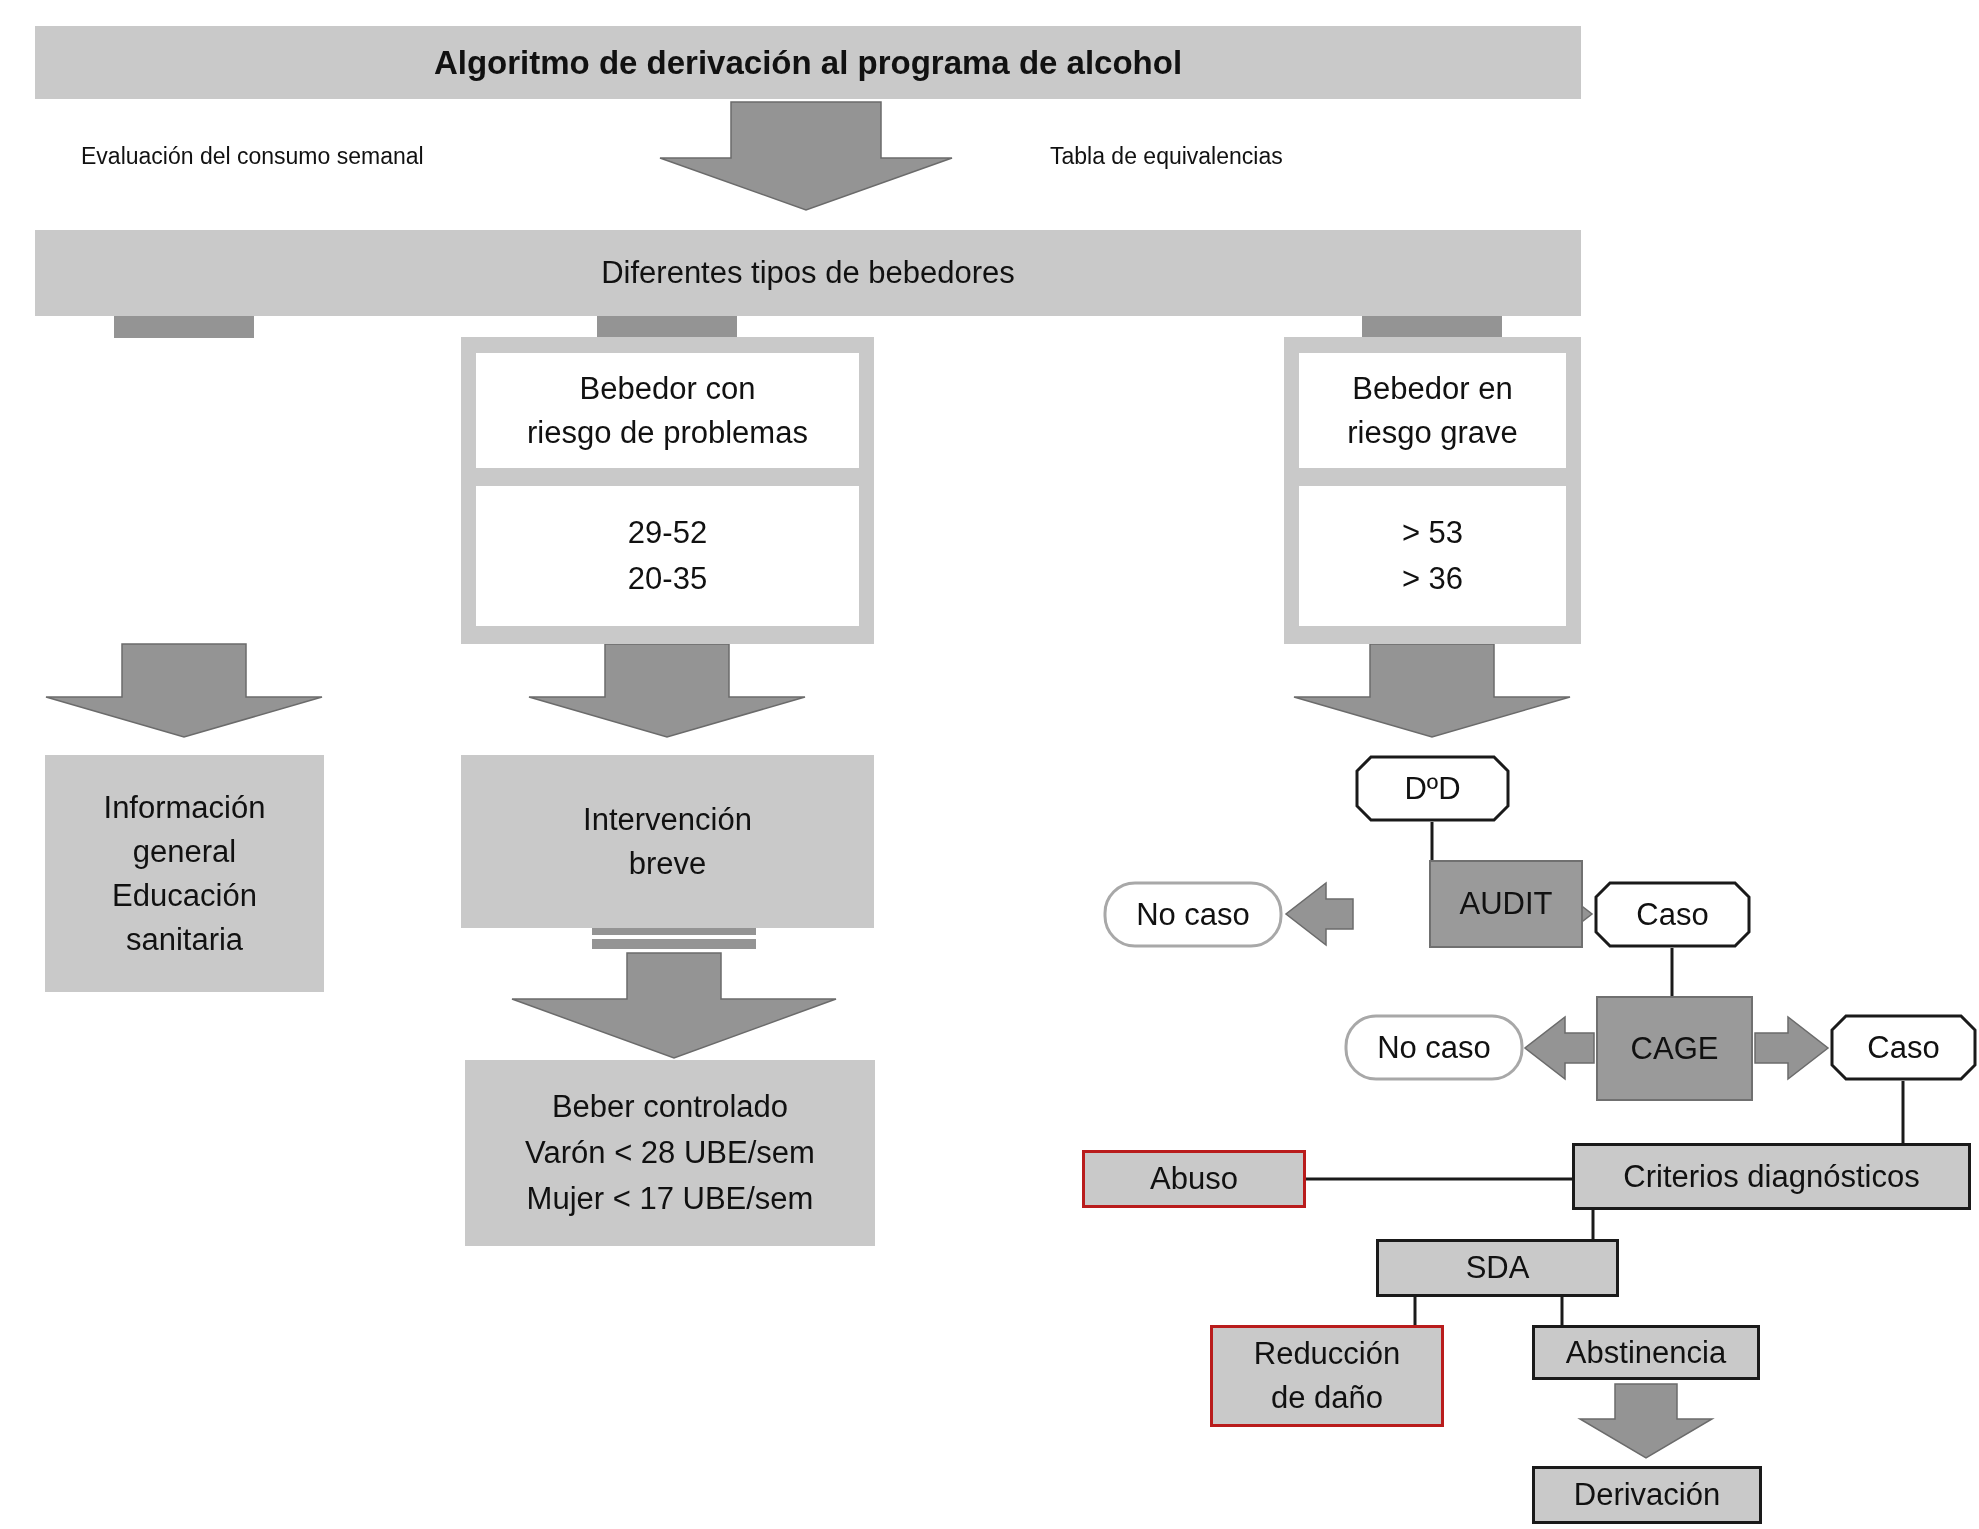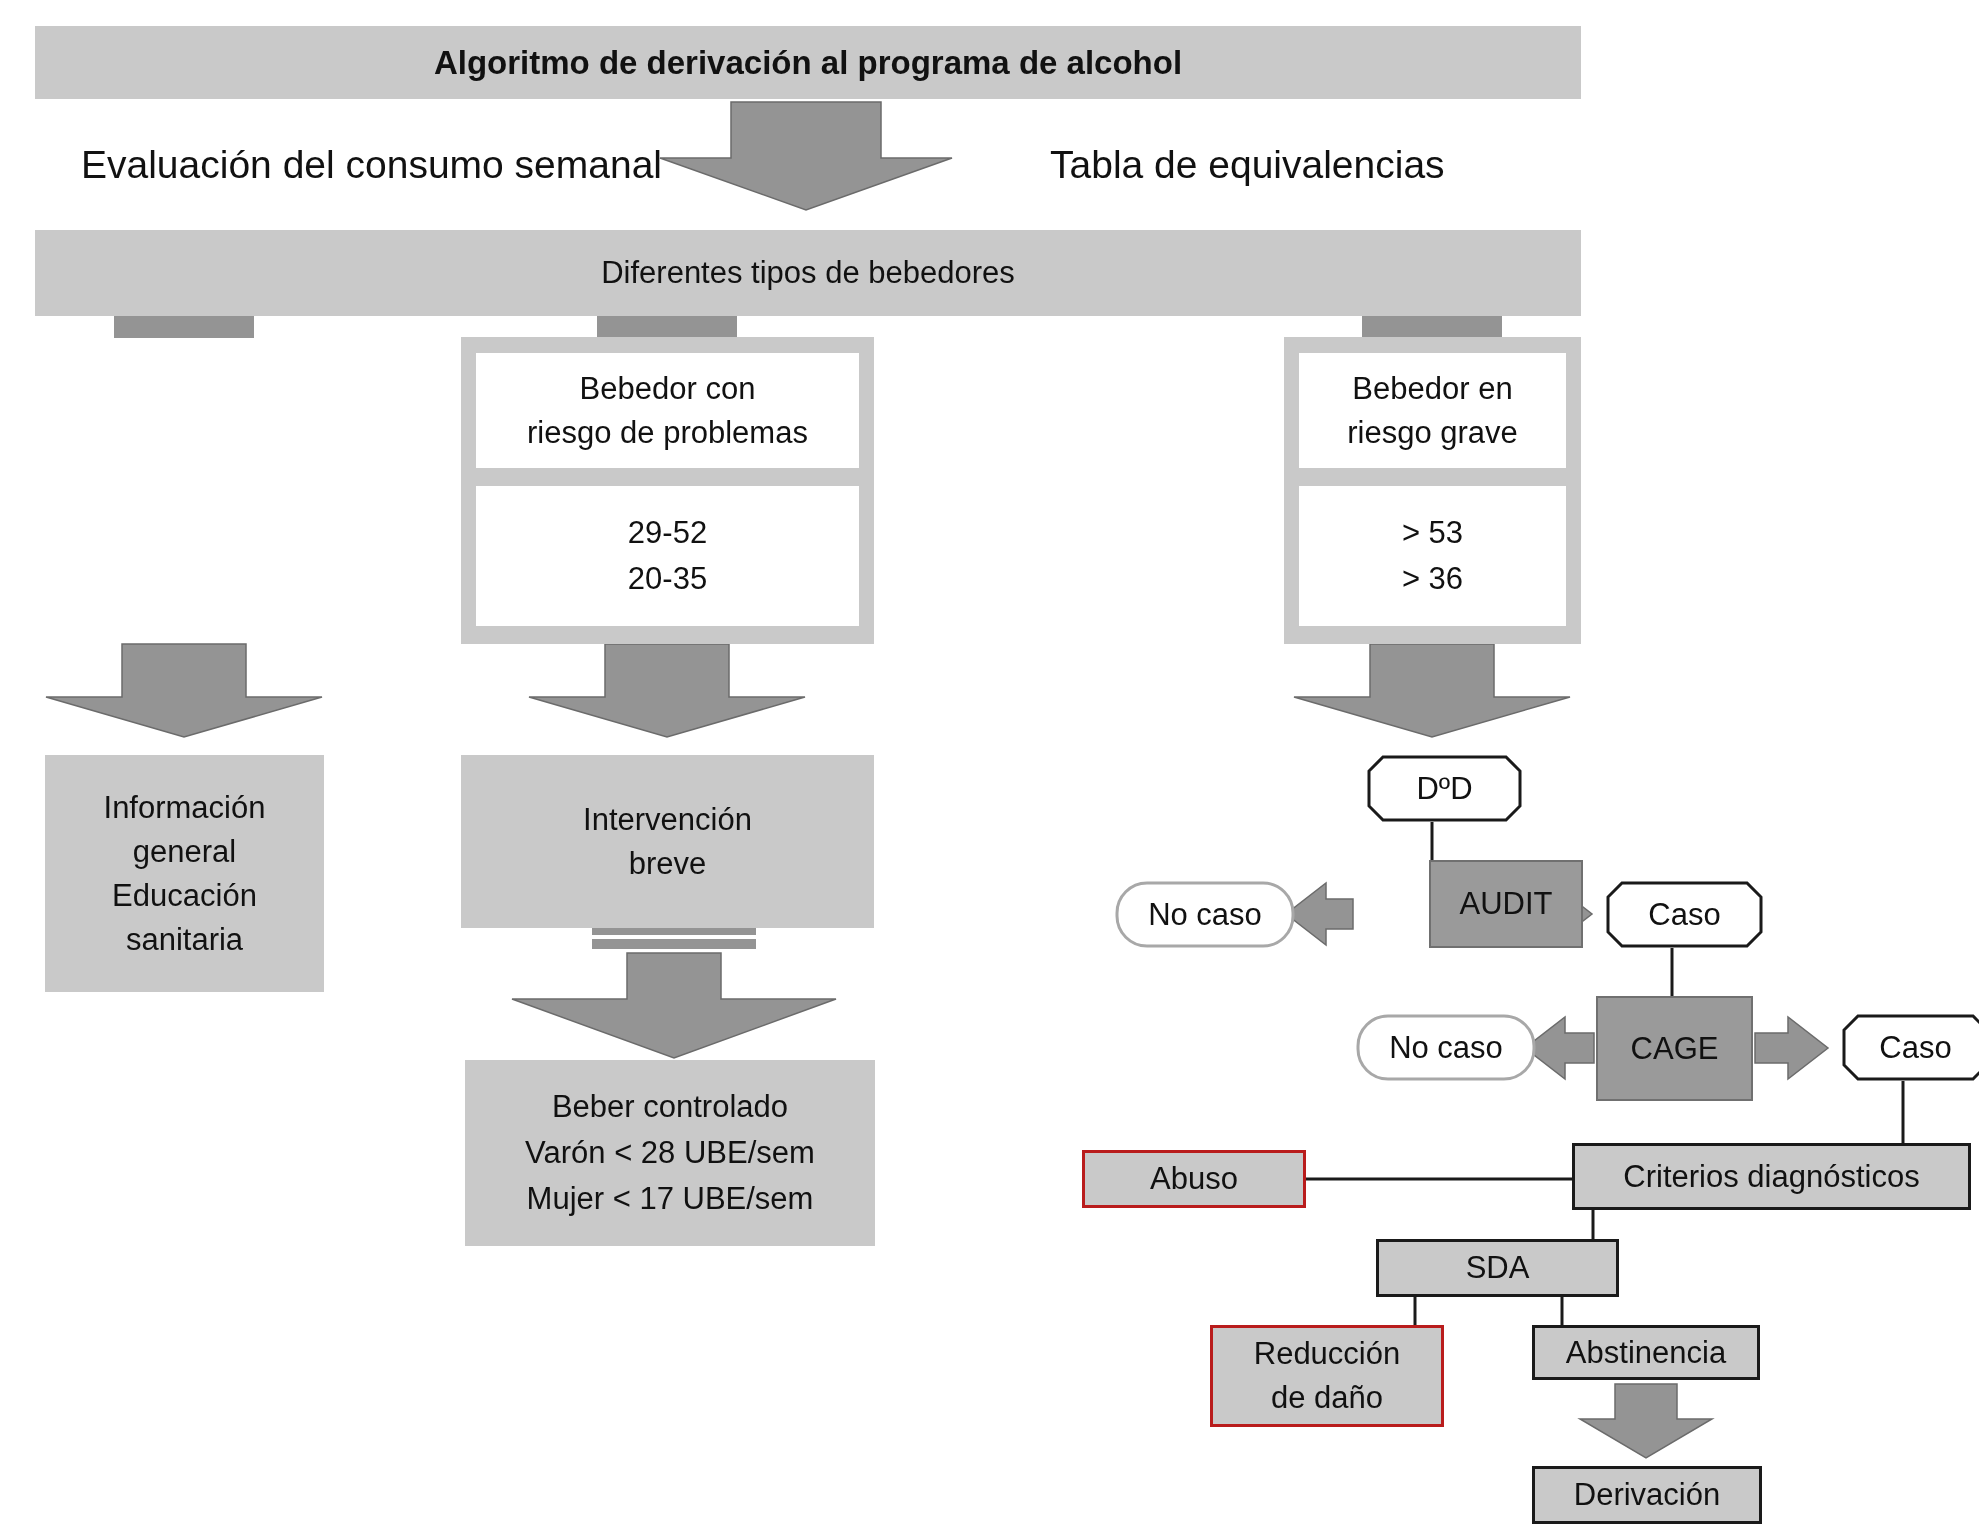--- a/index.html
+++ b/index.html
@@ -22,34 +22,33 @@
   .white { background: #ffffff; }
   .center {
     display: flex;
     flex-direction: column;
     align-items: center;
     justify-content: center;
   }
   .t    { font-size: 31px; line-height: 44px; }
   .t-sm { font-size: 31px; line-height: 46px; }
   .title-text { font-size: 33px; font-weight: bold; }
-  .freelabel { position: absolute; z-index: 1; font-size: 39px; white-space: nowrap; }
+  .freelabel { position: absolute; z-index: 1; font-size: 23px; white-space: nowrap; }
   .darkbox {
     background: #9a9a9a;
     border: 2px solid #707070;
   }
   .outline-dark { border: 3px solid #1a1a1a; }
   .outline-mid  { border: 3px solid #b91c1c; }
   .node {
     position: absolute;
     z-index: 2;
     display: flex;
     align-items: center;
     justify-content: center;
-    margin-left: 12px;
   }
   .node svg { position: absolute; left: 0; top: 0; }
   .node span { position: relative; font-size: 31px; }
 </style>
 </head>
 <body>
 
 <div class="canvas">
 
   <svg class="overlay" width="1979" height="1529" viewBox="0 0 1979 1529">

